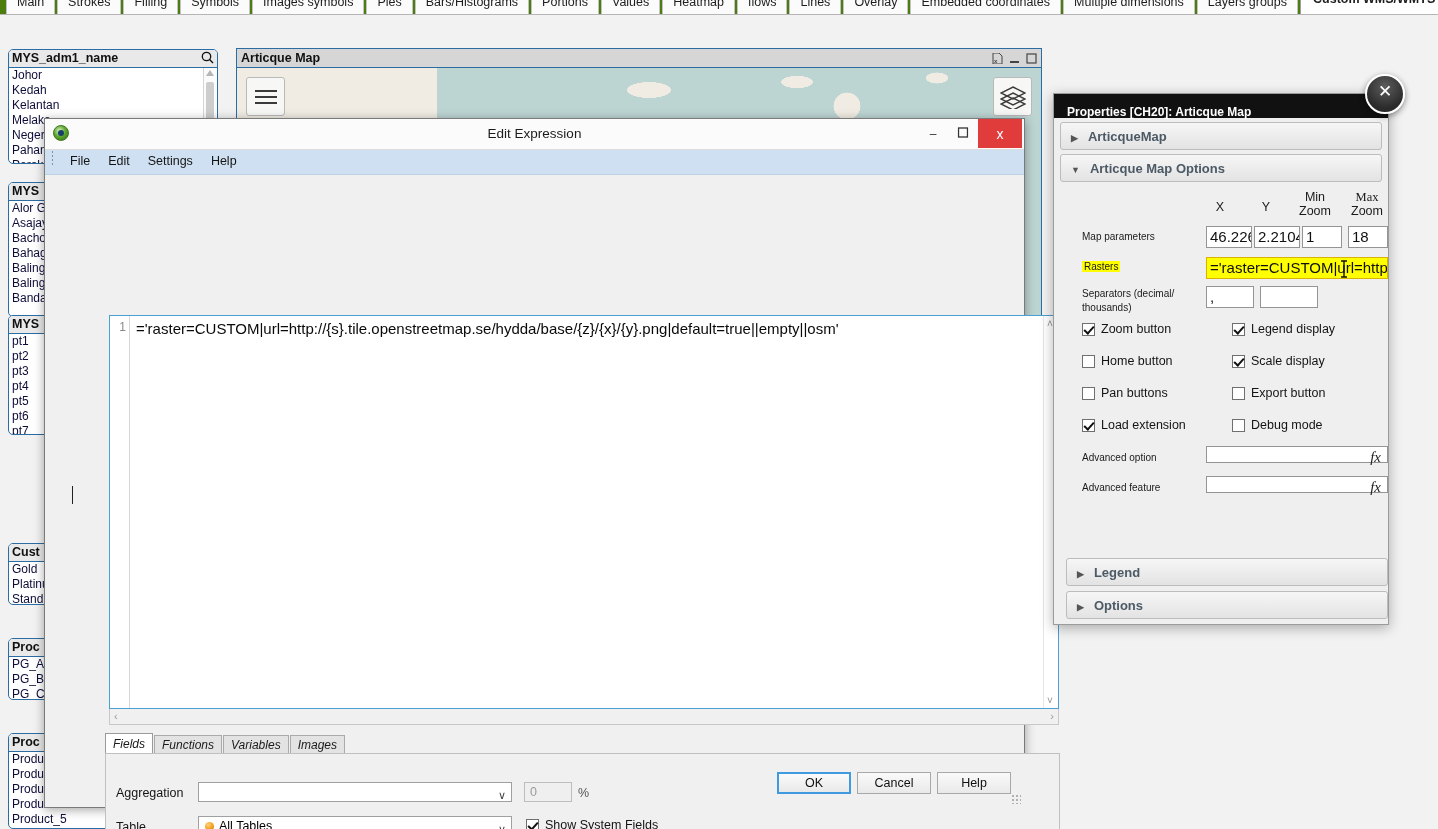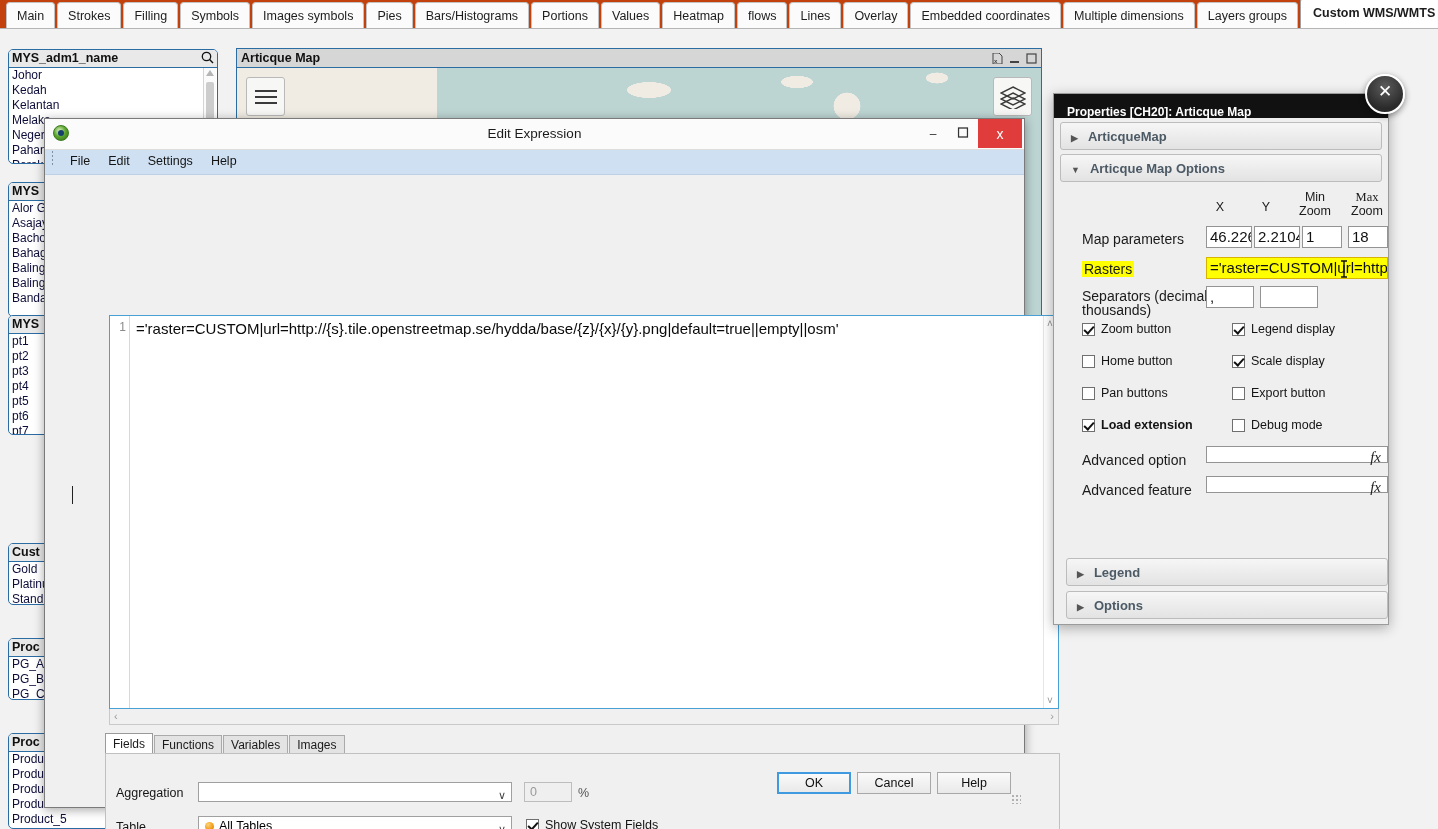--- a/index.html
+++ b/index.html
@@ -8,22 +8,22 @@
     overflow: hidden;
     background: #f2f2f2;
     font-family: "Liberation Sans", sans-serif;
     font-size: 12px;
     color: #000;
   }
   #root { position: relative; width: 1438px; height: 829px; }
 
   
   .tabstrip {
-    position: absolute; left: 0; top: 0; width: 1438px; height: 29px;
-    background: #c2410c;
+    position: absolute; left: 0; top: 0; width: 1438px; height: 15px;
+    background: #4d7c0f;
     border-bottom: 1px solid #b5b5b5;
     display: flex; align-items: flex-end;
     padding-left: 6px;
     box-sizing: border-box;
     text-align: right;
   }
   .tab {
     height: 26px; line-height: 26px;
     padding: 0 10px;
     margin-right: 2px;
@@ -228,21 +228,21 @@
   }
   .hs-l, .hs-r { position: absolute; top: 0; line-height: 14px; font-size: 11px; color: #9a9a9a; }
   .hs-l { left: 4px; } .hs-r { right: 4px; }
 
   
   #lower-tabs { position: absolute; left: 60px; top: 614px; display: flex; align-items: flex-end; }
   .ltab {
     height: 19px; line-height: 18px; padding: 0 7px;
     border: 1px solid #aaa; border-bottom: none;
     background: #e3e3e3; font-size: 12px; color: #1a1a1a;
-    margin-right: 1px; box-sizing: border-box;
+    margin-right: 1px; box-sizing: border-box; font-style: italic;
   }
   .ltab.active { background: #fff; height: 21px; line-height: 20px; border-color: #9a9a9a; }
   #lower-panel {
     position: absolute; left: 60px; top: 634px; width: 955px; height: 128px;
     background: #f0f0f0; border: 1px solid #c0c0c0;
     box-sizing: border-box;
   }
   .fld-label { position: absolute; font-size: 12.5px; color: #141414; }
   .combo {
     position: absolute; background: #fff; border: 1px solid #a0a0a0;
@@ -308,21 +308,21 @@
   }
   .accordion {
     margin: 4px 6px 0 6px; height: 28px; line-height: 28px;
     background: linear-gradient(#f6f6f6,#e3e3e3);
     border: 1px solid #bcbcbc; border-radius: 3px;
     font-weight: bold; font-size: 13px; color: #4c5a66;
     padding-left: 10px; box-sizing: border-box;
   }
   .accordion .tri { display: inline-block; margin-right: 10px; font-size: 9px; color: #555; }
   #acc-body { position: absolute; left: 6px; top: 104px; width: 324px; height: 440px; }
-  .p-label { position: absolute; font-size: 14px; color: #1a1a1a; }
+  .p-label { position: absolute; font-size: 10px; color: #1a1a1a; }
   .p-col { position: absolute; font-size: 12.5px; color: #1a1a1a; text-align: center; }
   .p-input {
     position: absolute; background: #fff; border: 1px solid #949494;
     height: 22px; box-sizing: border-box; font-size: 15px; line-height: 20px;
     padding-left: 3px; overflow: hidden; white-space: nowrap; color: #101010;
   }
   .hl { background: #ffff00 !important; }
   .p-fx {
     position: absolute; background: #fff; border: 1px solid #949494;
     height: 17px; box-sizing: border-box;
@@ -615,21 +615,21 @@
         <span>Scale display</span>
       </div>
       <div class="chk" style="left:22px; top:188px;">
         <span class="chkbox"></span>
         <span>Pan buttons</span>
       </div>
       <div class="chk" style="left:172px; top:188px;">
         <span class="chkbox"></span>
         <span>Export button</span>
       </div>
-      <div class="chk" style="left:22px; top:220px;font-weight:bold;">
+      <div class="chk" style="left:22px; top:220px;">
         <span class="chkbox checked"></span>
         <span>Load extension</span>
       </div>
       <div class="chk" style="left:172px; top:220px;">
         <span class="chkbox"></span>
         <span>Debug mode</span>
       </div>
 
       <span class="p-label" style="left:22px; top:254px;">Advanced option</span>
       <div class="p-fx" style="left:146px; top:248px; width:182px;">

